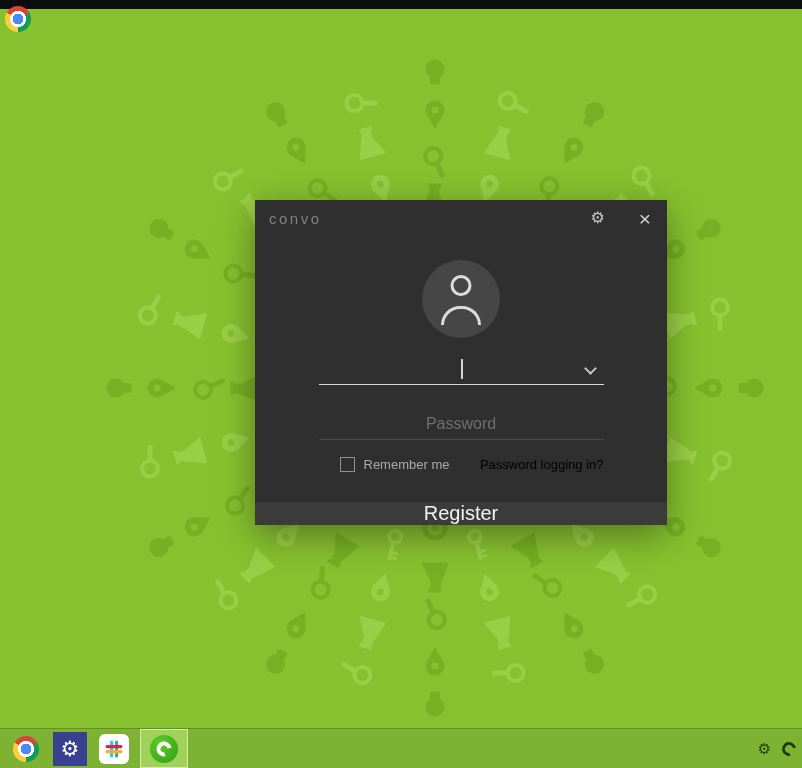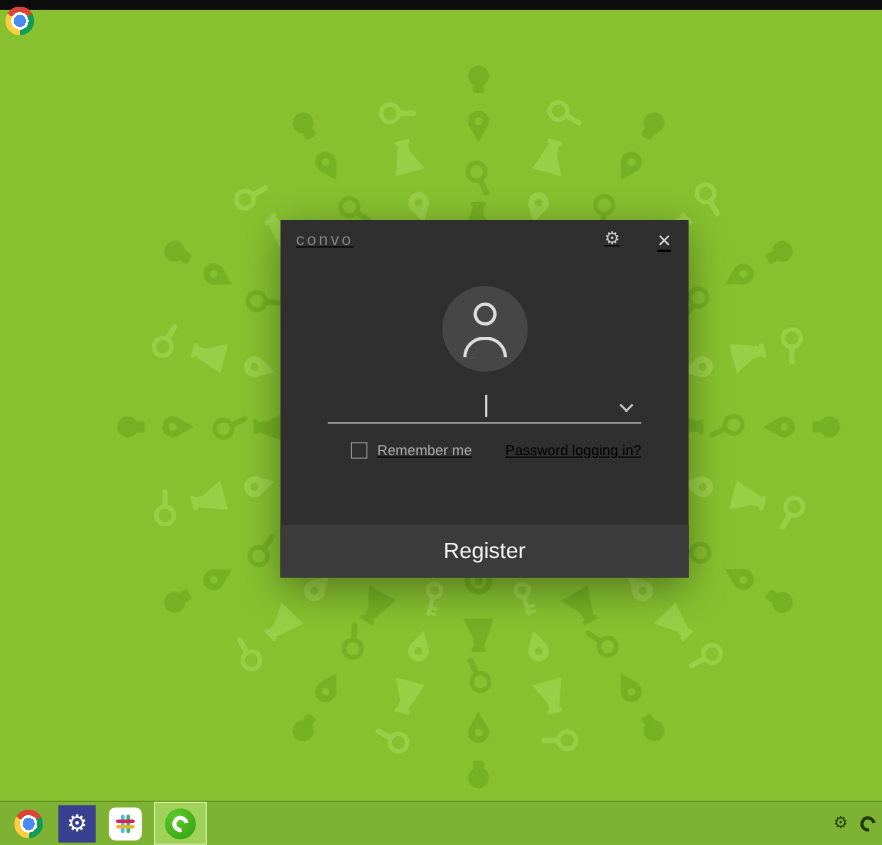--- a/index.html
+++ b/index.html
@@ -22,24 +22,23 @@
   .chrome-logo {
     display:inline-block; width:26px; height:26px; border-radius:50%;
     background:
       radial-gradient(circle, #4a8af4 0 5.5px, #ffffff 5.5px 8px, rgba(0,0,0,0) 8px),
       conic-gradient(from -60deg, #db4437 0deg 120deg, #0f9d58 120deg 240deg, #ffcd40 240deg 360deg);
   }
   .desktop-chrome { position:absolute; top:6px; left:5px; cursor:pointer; }
 
   
   .login-window {
-    position:absolute; left:255px; top:200px; width:371px; height:325px;
+    position:absolute; left:255px; top:200px; width:412px; height:325px;
     background:#2f2f2f;
     box-shadow:0 10px 34px rgba(0,0,0,.38);
-    text-decoration:underline;
   }
   .titlebar {
     height:36px; display:flex; align-items:center; justify-content:space-between;
     padding:0 12px 0 14px;
   }
   .app-title { color:#828282; font-size:15px; letter-spacing:2.5px; }
   .titlebar-actions { display:flex; align-items:center; gap:26px; }
   .tb-btn {
     background:none; border:none; cursor:pointer; line-height:1;
     color:#c6c6c6; font-size:16px; padding:2px 4px;
@@ -87,21 +86,21 @@
   }
   .remember { display:flex; align-items:center; gap:9px; cursor:pointer; }
   .checkbox {
     width:15px; height:15px; border:1px solid #929292; background:transparent;
     display:inline-block;
   }
   .remember-text { color:#ababab; font-size:13px; }
   .problems { font-size:13px; text-decoration:none; cursor:pointer; }
 
   .button-row {
-    position:absolute; bottom:0; left:0; width:100%; height:48px; display:flex;
+    position:absolute; bottom:0; left:0; width:100%; height:48px; display:flex;align-items:flex-end;
   }
   .button-row button {
     flex:1; border:none; cursor:pointer; font-size:20px;
     font-family:"Liberation Sans", sans-serif;
   }
   .btn-register { background:#3b3b3b; color:#f2f2f2; }
   .btn-login { background:#59664a; color:#3b4930; }
 
   
   .taskbar {
@@ -253,20 +252,23 @@
       <span class="head"></span>
       <span class="shoulders"></span>
     </div>
 
     <div class="field username">
       <input type="text" placeholder="" style="">
       <span class="caret"></span>
       <span class="chevron"></span>
     </div>
 
+    <div class="field password">
+      <input type="text" placeholder="Password" style="">
+    </div>
 
     <div class="options-row">
       <label class="remember">
         <span class="checkbox"></span>
         <span class="remember-text">Remember me</span>
       </label>
       <a class="problems">Password logging in?</a>
     </div>
 
     <div class="button-row">

